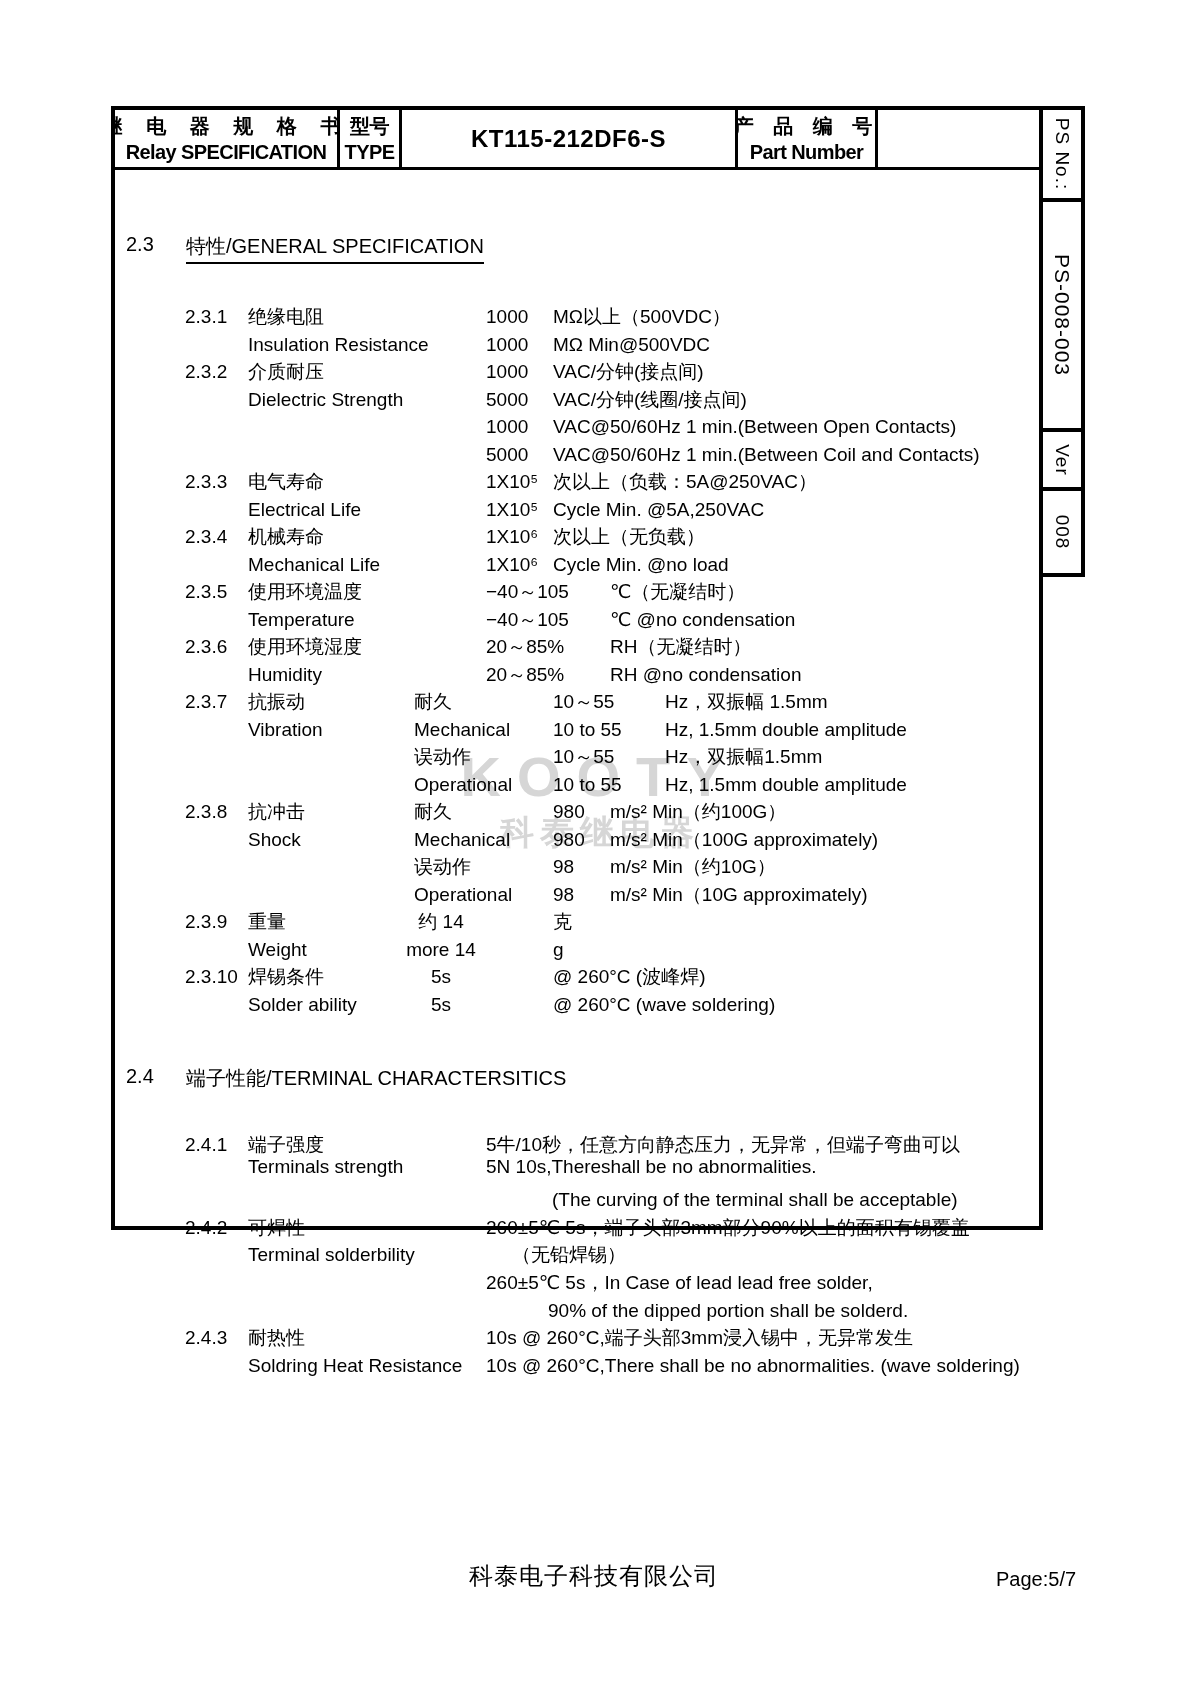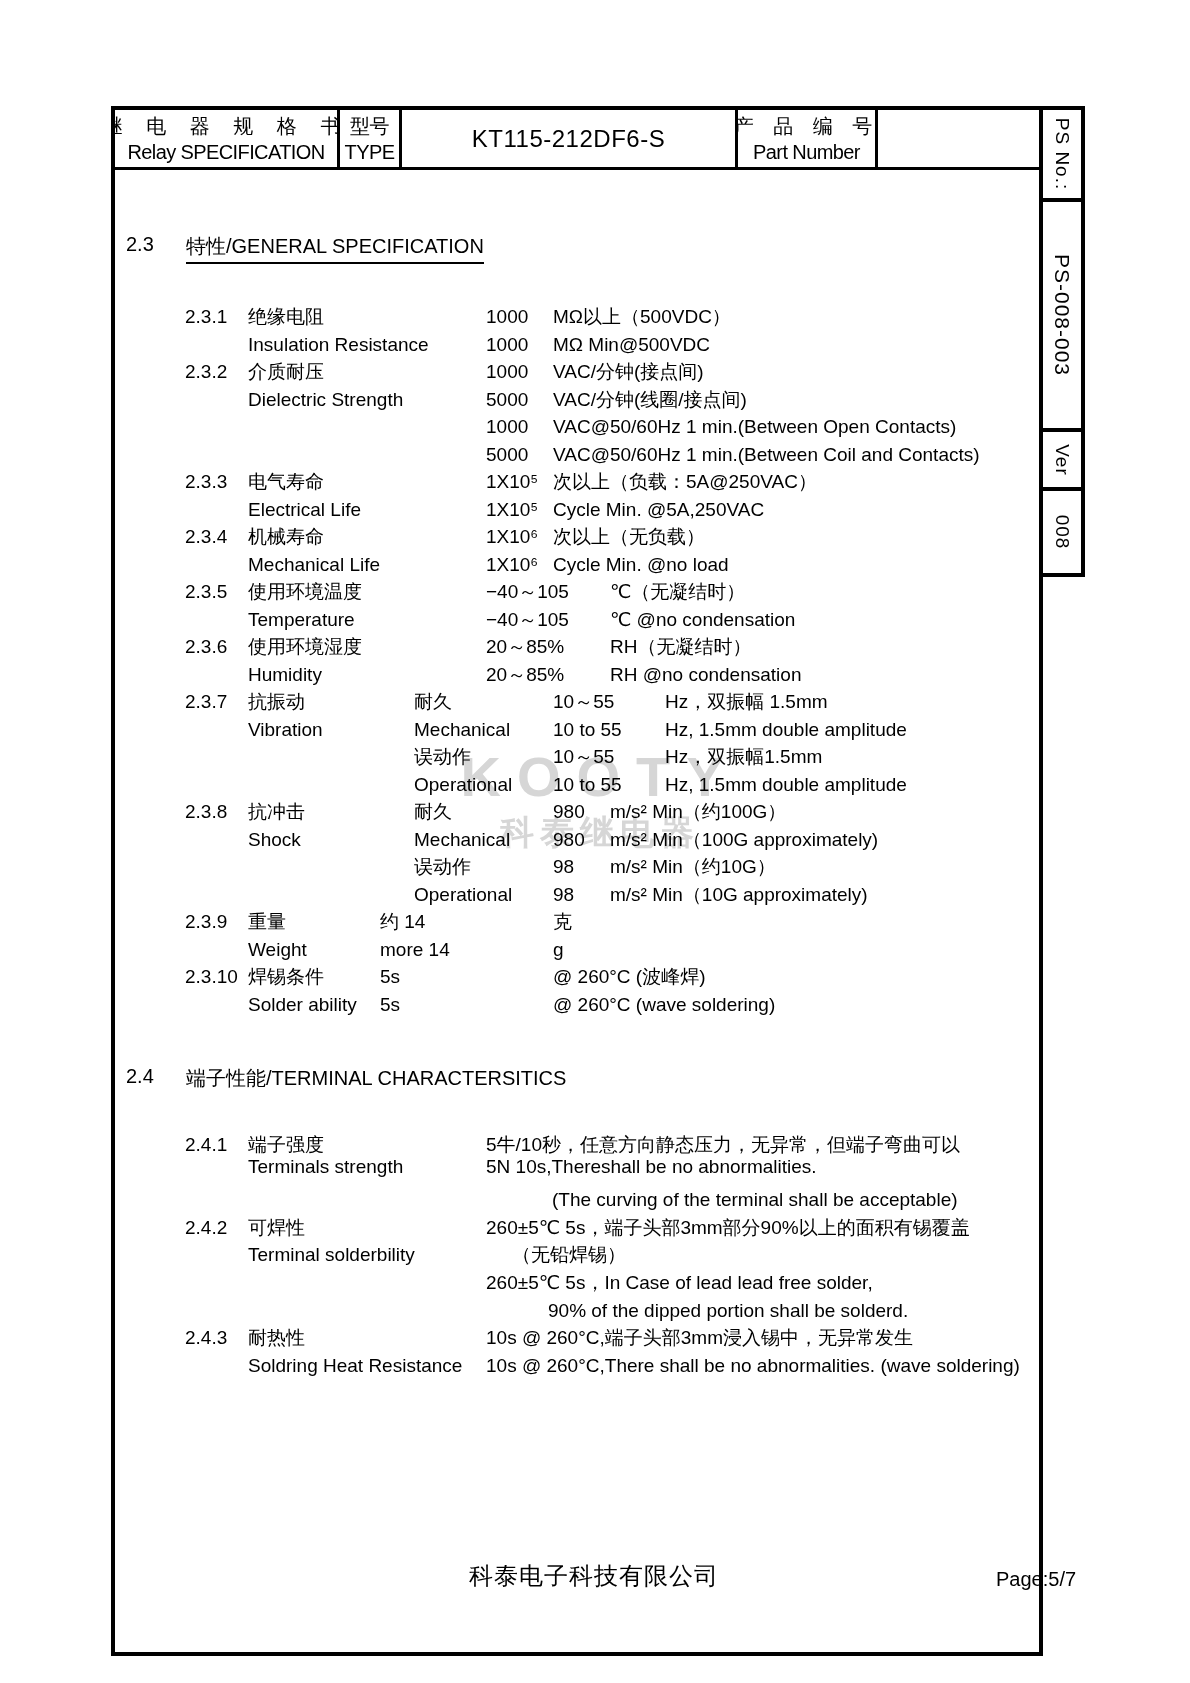--- a/index.html
+++ b/index.html
@@ -6,22 +6,22 @@
   .page{
     position:relative;width:1190px;height:1683px;background:#ffffff;
     font-family:"Liberation Sans","DejaVu Sans",sans-serif;color:#000;overflow:hidden;
   }
   
   .watermark{position:absolute;left:420px;top:748px;width:360px;text-align:center;
     color:#d6d6d6;font-weight:bold;line-height:1.05;z-index:0;user-select:none;}
   .wm1{font-size:56px;letter-spacing:16px;}
   .wm2{font-size:34px;letter-spacing:6px;margin-top:8px;}
   
-  .mainbox{position:absolute;left:111px;top:106px;width:932px;height:1550px;
-    border:4px solid #000;box-sizing:border-box;background:transparent;z-index:1;}
+  .mainbox{position:absolute;left:111px;top:106px;width:932px;height:1124px;
+    border:4px solid #000;box-sizing:border-box;background:transparent;z-index:1;font-weight:bold;}
   
   .header-row{display:flex;height:57px;border-bottom:3px solid #000;}
   .hcell{border-right:3px solid #000;display:flex;flex-direction:column;
     align-items:center;justify-content:center;box-sizing:border-box;overflow:hidden;}
   .hcell:last-child{border-right:none;}
   .hc1{width:225px;}
   .hc2{width:62px;}
   .hc3{width:336px;}
   .hc4{width:140px;}
   .hc5{flex:1;}
@@ -48,21 +48,21 @@
   .rows{position:absolute;left:0;width:1100px;z-index:3;}
   .srow{position:absolute;left:0;width:100%;height:27px;font-size:19px;line-height:24px;}
   .srow span{position:absolute;top:0;white-space:nowrap;}
   .col-A{left:185px;}
   .col-B{left:248px;}
   .col-C{left:414px;}
   .col-D{left:486px;}
   .col-E{left:553px;}
   .col-F{left:610px;}
   .col-G{left:665px;}
-  .col-W{left:380px;width:122px;text-align:left;}
+  .col-W{left:380px;width:122px;text-align:center;}
   .col-I1{left:552px;}
   .col-I2{left:512px;}
   .col-I3{left:548px;}
   
   .footer-company{position:absolute;left:444px;top:1560px;width:300px;text-align:center;
     font-size:24px;letter-spacing:1px;z-index:3;}
   .footer-page{position:absolute;left:996px;top:1568px;font-size:20px;z-index:3;}
 </style>
 </head>
 <body>

